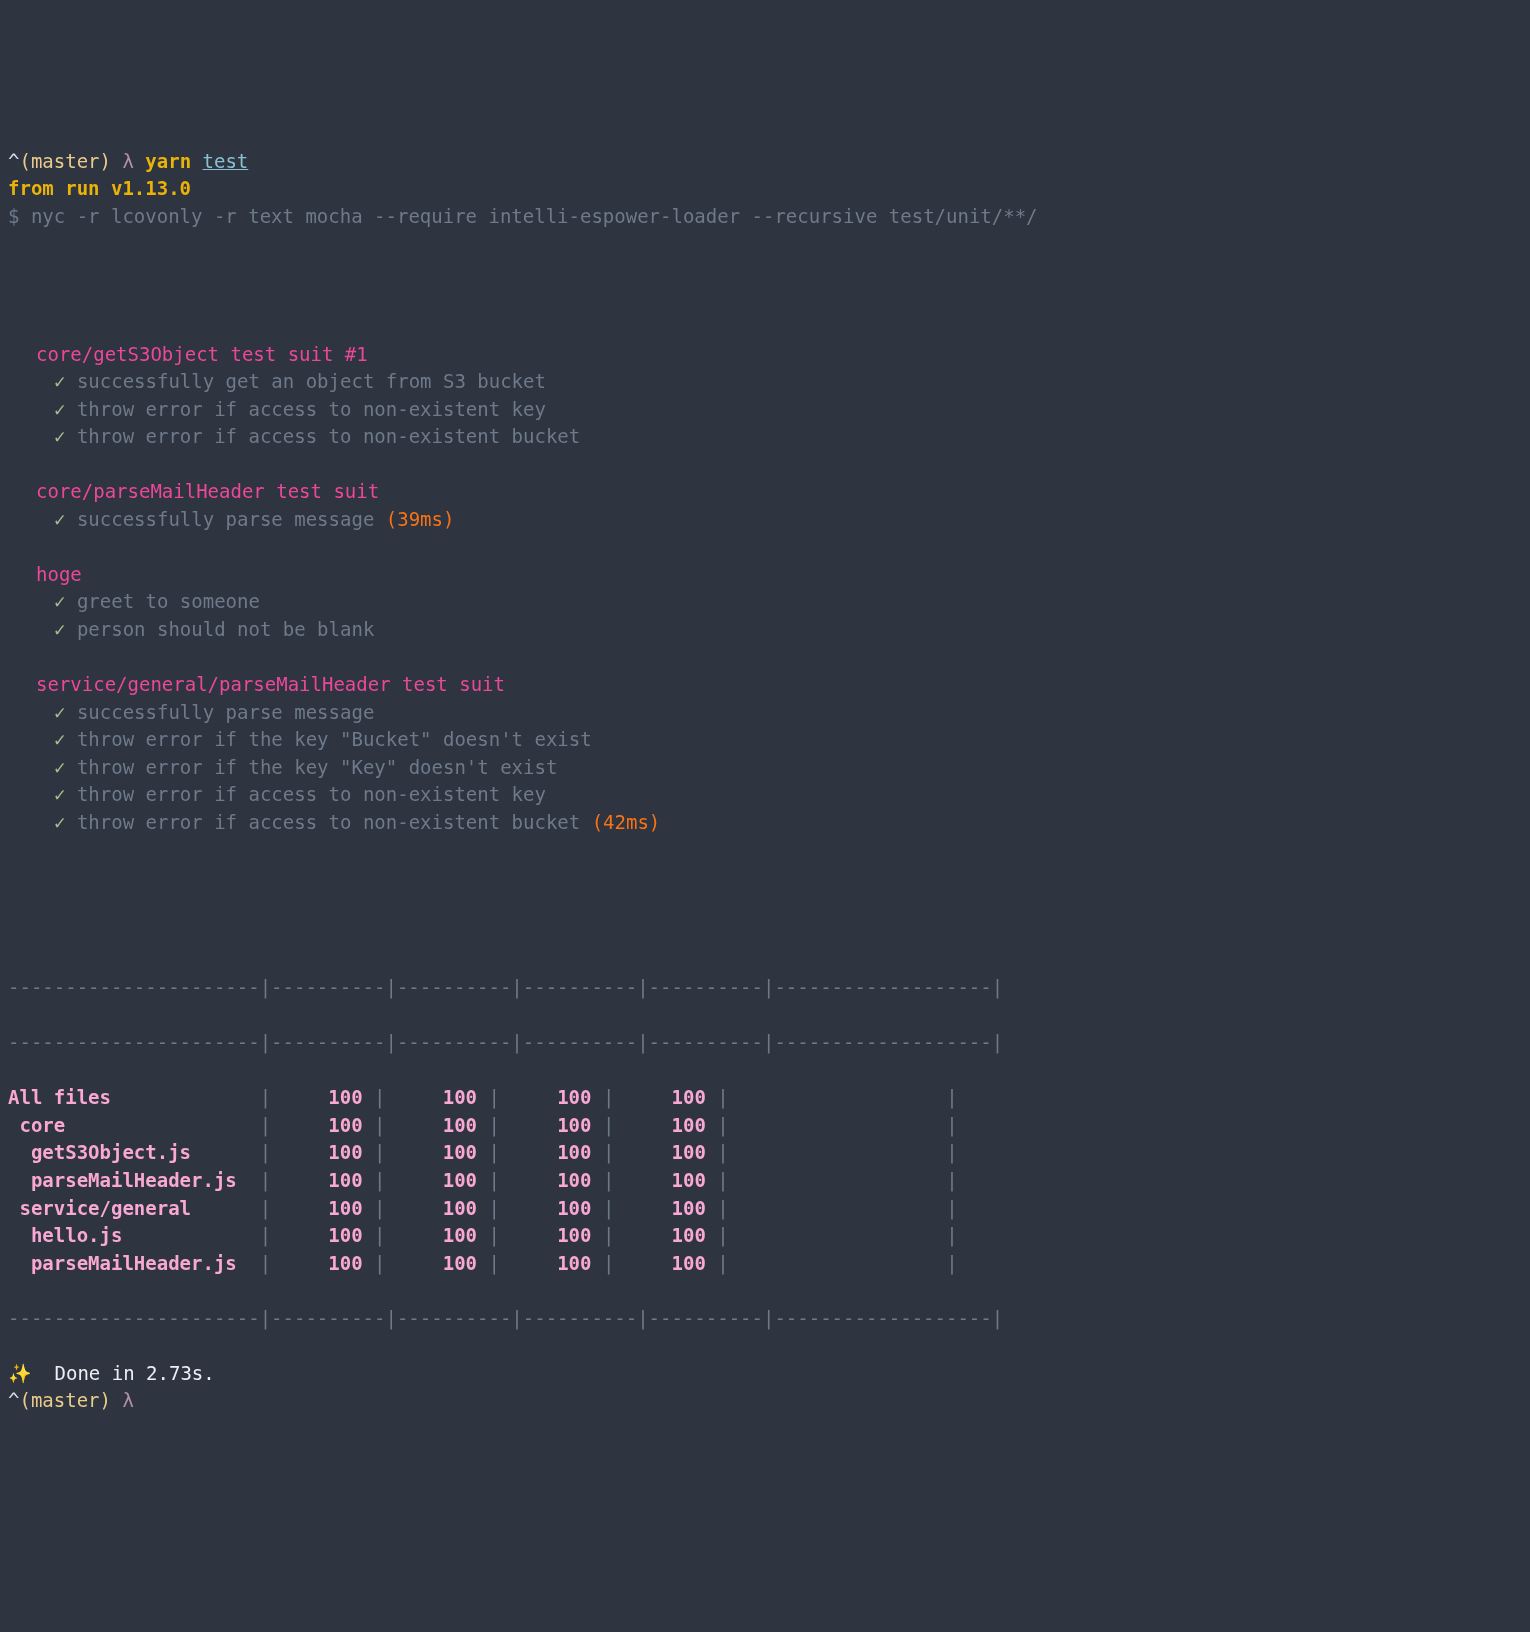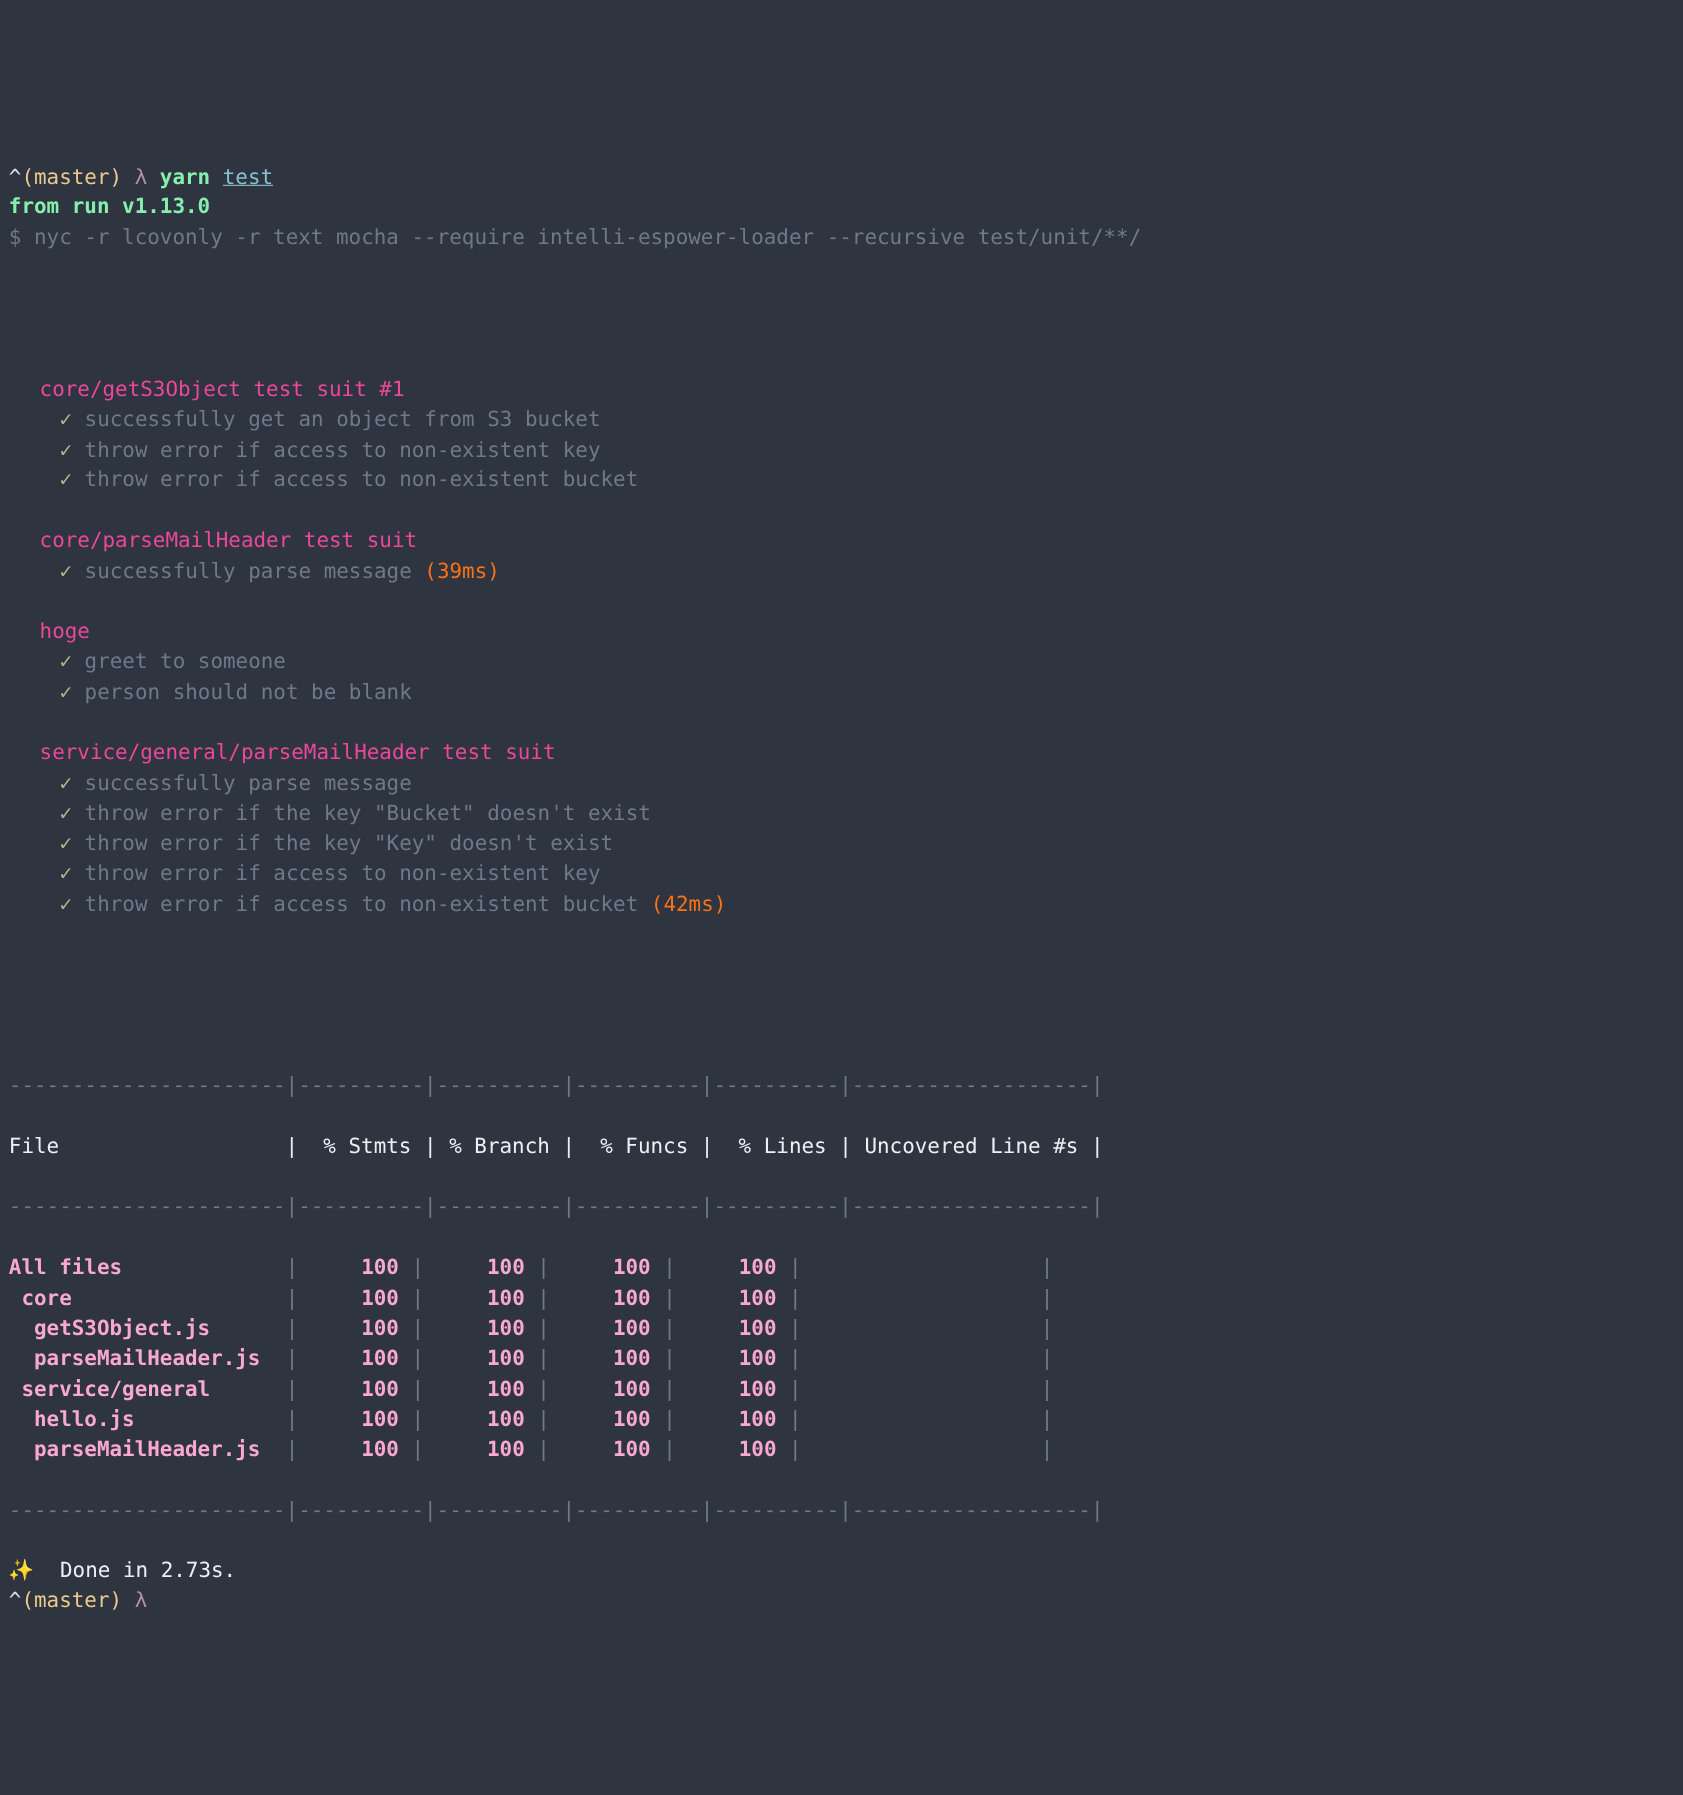--- a/index.html
+++ b/index.html
@@ -14,21 +14,21 @@
       font-size: 19px;
       line-height: 1.45;
       padding: 10px 8px;
       white-space: pre;
       overflow-x: auto;
       position: relative;
     }
     .caret { color: #d8dee9; }
     .branch { color: #ebcb8b; text-align: center; }
     .lambda { color: #b48ead; }
-    .white-bold { color: #86efac; font-weight: bold; }
+    .white-bold { color: #eab308; font-weight: bold; }
     .cmd-link { color: #88c0d0; text-decoration: underline; }
     .white { color: #eceff4; }
     .dim { color: #6e7a8a; }
     .green { color: #a3be8c; }
     .green-bold { color: #f9a8d4; font-weight: bold; }
     .check { color: #a3be8c; }
     .yellow { color: #f97316; }
     .sparkle { color: #ebcb8b; }
     .suite-title { color: #ec4899; }
     .indent1 { padding-left: 28px; display: block; }
@@ -45,21 +45,20 @@
 <div class="content-wrap">
 <span><span class="caret">^</span><span class="branch">(master)</span> <span class="lambda">λ</span> <span class="white-bold">yarn </span><span class="cmd-link">test</span></span>
 <span class="white-bold">from run v1.13.0</span>
 <span><span class="dim">$ </span><span class="dim">nyc -r lcovonly -r text mocha --require intelli-espower-loader --recursive test/unit/**/</span></span>
 <span class="blank"></span>
 <span class="blank"></span>
 <div id="suites"><span class="indent1 suite-title">core/getS3Object test suit #1</span><span class="indent2"><span class="check">✓</span> <span class="dim">successfully get an object from S3 bucket</span></span><span class="indent2"><span class="check">✓</span> <span class="dim">throw error if access to non-existent key</span></span><span class="indent2"><span class="check">✓</span> <span class="dim">throw error if access to non-existent bucket</span></span><span class="blank"></span><span class="indent1 suite-title">core/parseMailHeader test suit</span><span class="indent2"><span class="check">✓</span> <span class="dim">successfully parse message</span><span class="yellow"> (39ms)</span></span><span class="blank"></span><span class="indent1 suite-title">hoge</span><span class="indent2"><span class="check">✓</span> <span class="dim">greet to someone</span></span><span class="indent2"><span class="check">✓</span> <span class="dim">person should not be blank</span></span><span class="blank"></span><span class="indent1 suite-title">service/general/parseMailHeader test suit</span><span class="indent2"><span class="check">✓</span> <span class="dim">successfully parse message</span></span><span class="indent2"><span class="check">✓</span> <span class="dim">throw error if the key "Bucket" doesn't exist</span></span><span class="indent2"><span class="check">✓</span> <span class="dim">throw error if the key "Key" doesn't exist</span></span><span class="indent2"><span class="check">✓</span> <span class="dim">throw error if access to non-existent key</span></span><span class="indent2"><span class="check">✓</span> <span class="dim">throw error if access to non-existent bucket</span><span class="yellow"> (42ms)</span></span></div>
 <span class="blank"></span>
 <span class="blank"></span>
 <span class="dim table-row">----------------------|----------|----------|----------|----------|-------------------|</span>
-<span class="white table-row">File                  |  % Stmts | % Branch |  % Funcs |  % Lines | Uncovered Line #s |</span>
 <span class="dim table-row">----------------------|----------|----------|----------|----------|-------------------|</span>
 <div id="coverage-rows"><span class="table-row"><span class="green-bold">All files            </span> <span class="dim">|</span><span class="green-bold">     100</span> <span class="dim">|</span><span class="green-bold">     100</span> <span class="dim">|</span><span class="green-bold">     100</span> <span class="dim">|</span><span class="green-bold">     100</span> <span class="dim">|</span><span class="dim">                  </span> <span class="dim">|</span></span><span class="table-row"><span class="green-bold"> core                </span> <span class="dim">|</span><span class="green-bold">     100</span> <span class="dim">|</span><span class="green-bold">     100</span> <span class="dim">|</span><span class="green-bold">     100</span> <span class="dim">|</span><span class="green-bold">     100</span> <span class="dim">|</span><span class="dim">                  </span> <span class="dim">|</span></span><span class="table-row"><span class="green-bold">  getS3Object.js     </span> <span class="dim">|</span><span class="green-bold">     100</span> <span class="dim">|</span><span class="green-bold">     100</span> <span class="dim">|</span><span class="green-bold">     100</span> <span class="dim">|</span><span class="green-bold">     100</span> <span class="dim">|</span><span class="dim">                  </span> <span class="dim">|</span></span><span class="table-row"><span class="green-bold">  parseMailHeader.js </span> <span class="dim">|</span><span class="green-bold">     100</span> <span class="dim">|</span><span class="green-bold">     100</span> <span class="dim">|</span><span class="green-bold">     100</span> <span class="dim">|</span><span class="green-bold">     100</span> <span class="dim">|</span><span class="dim">                  </span> <span class="dim">|</span></span><span class="table-row"><span class="green-bold"> service/general     </span> <span class="dim">|</span><span class="green-bold">     100</span> <span class="dim">|</span><span class="green-bold">     100</span> <span class="dim">|</span><span class="green-bold">     100</span> <span class="dim">|</span><span class="green-bold">     100</span> <span class="dim">|</span><span class="dim">                  </span> <span class="dim">|</span></span><span class="table-row"><span class="green-bold">  hello.js           </span> <span class="dim">|</span><span class="green-bold">     100</span> <span class="dim">|</span><span class="green-bold">     100</span> <span class="dim">|</span><span class="green-bold">     100</span> <span class="dim">|</span><span class="green-bold">     100</span> <span class="dim">|</span><span class="dim">                  </span> <span class="dim">|</span></span><span class="table-row"><span class="green-bold">  parseMailHeader.js </span> <span class="dim">|</span><span class="green-bold">     100</span> <span class="dim">|</span><span class="green-bold">     100</span> <span class="dim">|</span><span class="green-bold">     100</span> <span class="dim">|</span><span class="green-bold">     100</span> <span class="dim">|</span><span class="dim">                  </span> <span class="dim">|</span></span></div>
 <span class="dim table-row">----------------------|----------|----------|----------|----------|-------------------|</span>
 <span><span class="sparkle">✨</span><span class="white">  Done in 2.73s.</span></span>
 <span><span class="caret">^</span><span class="branch">(master)</span> <span class="lambda">λ</span></span>
 </div>
 
 
 
 

